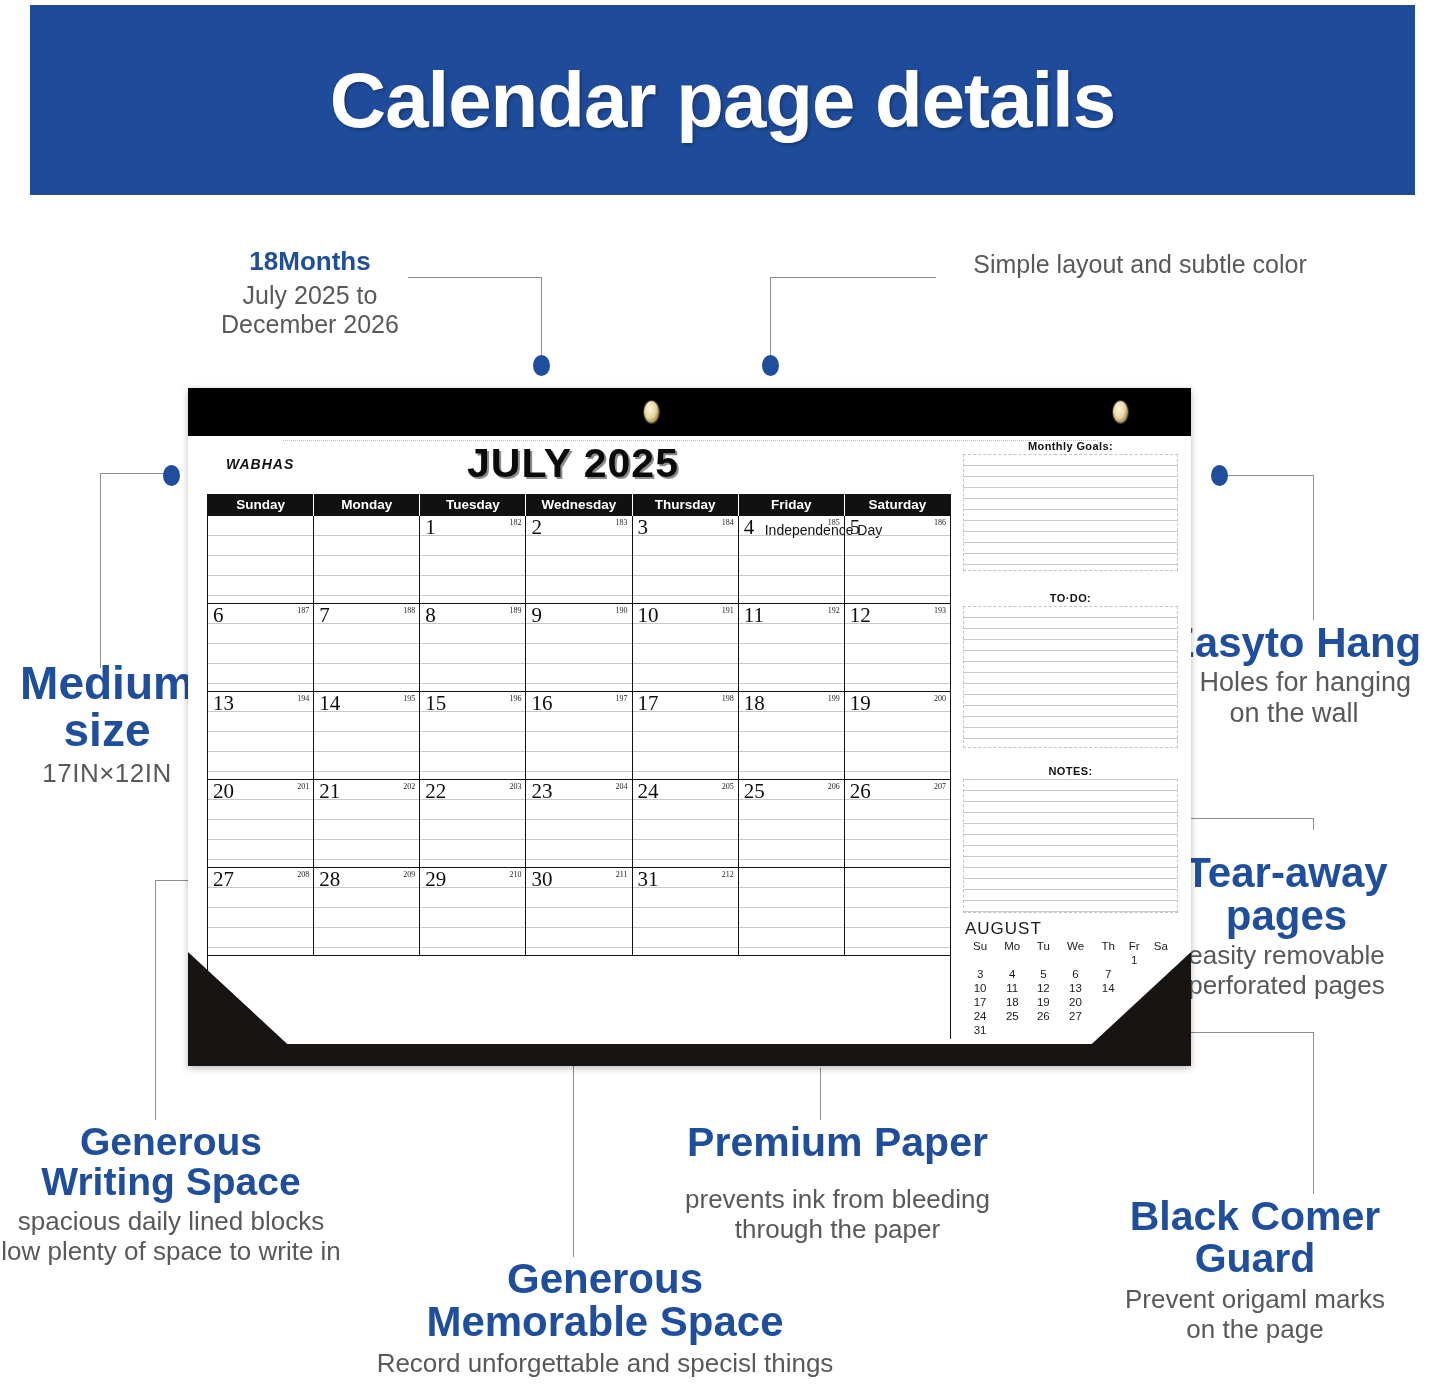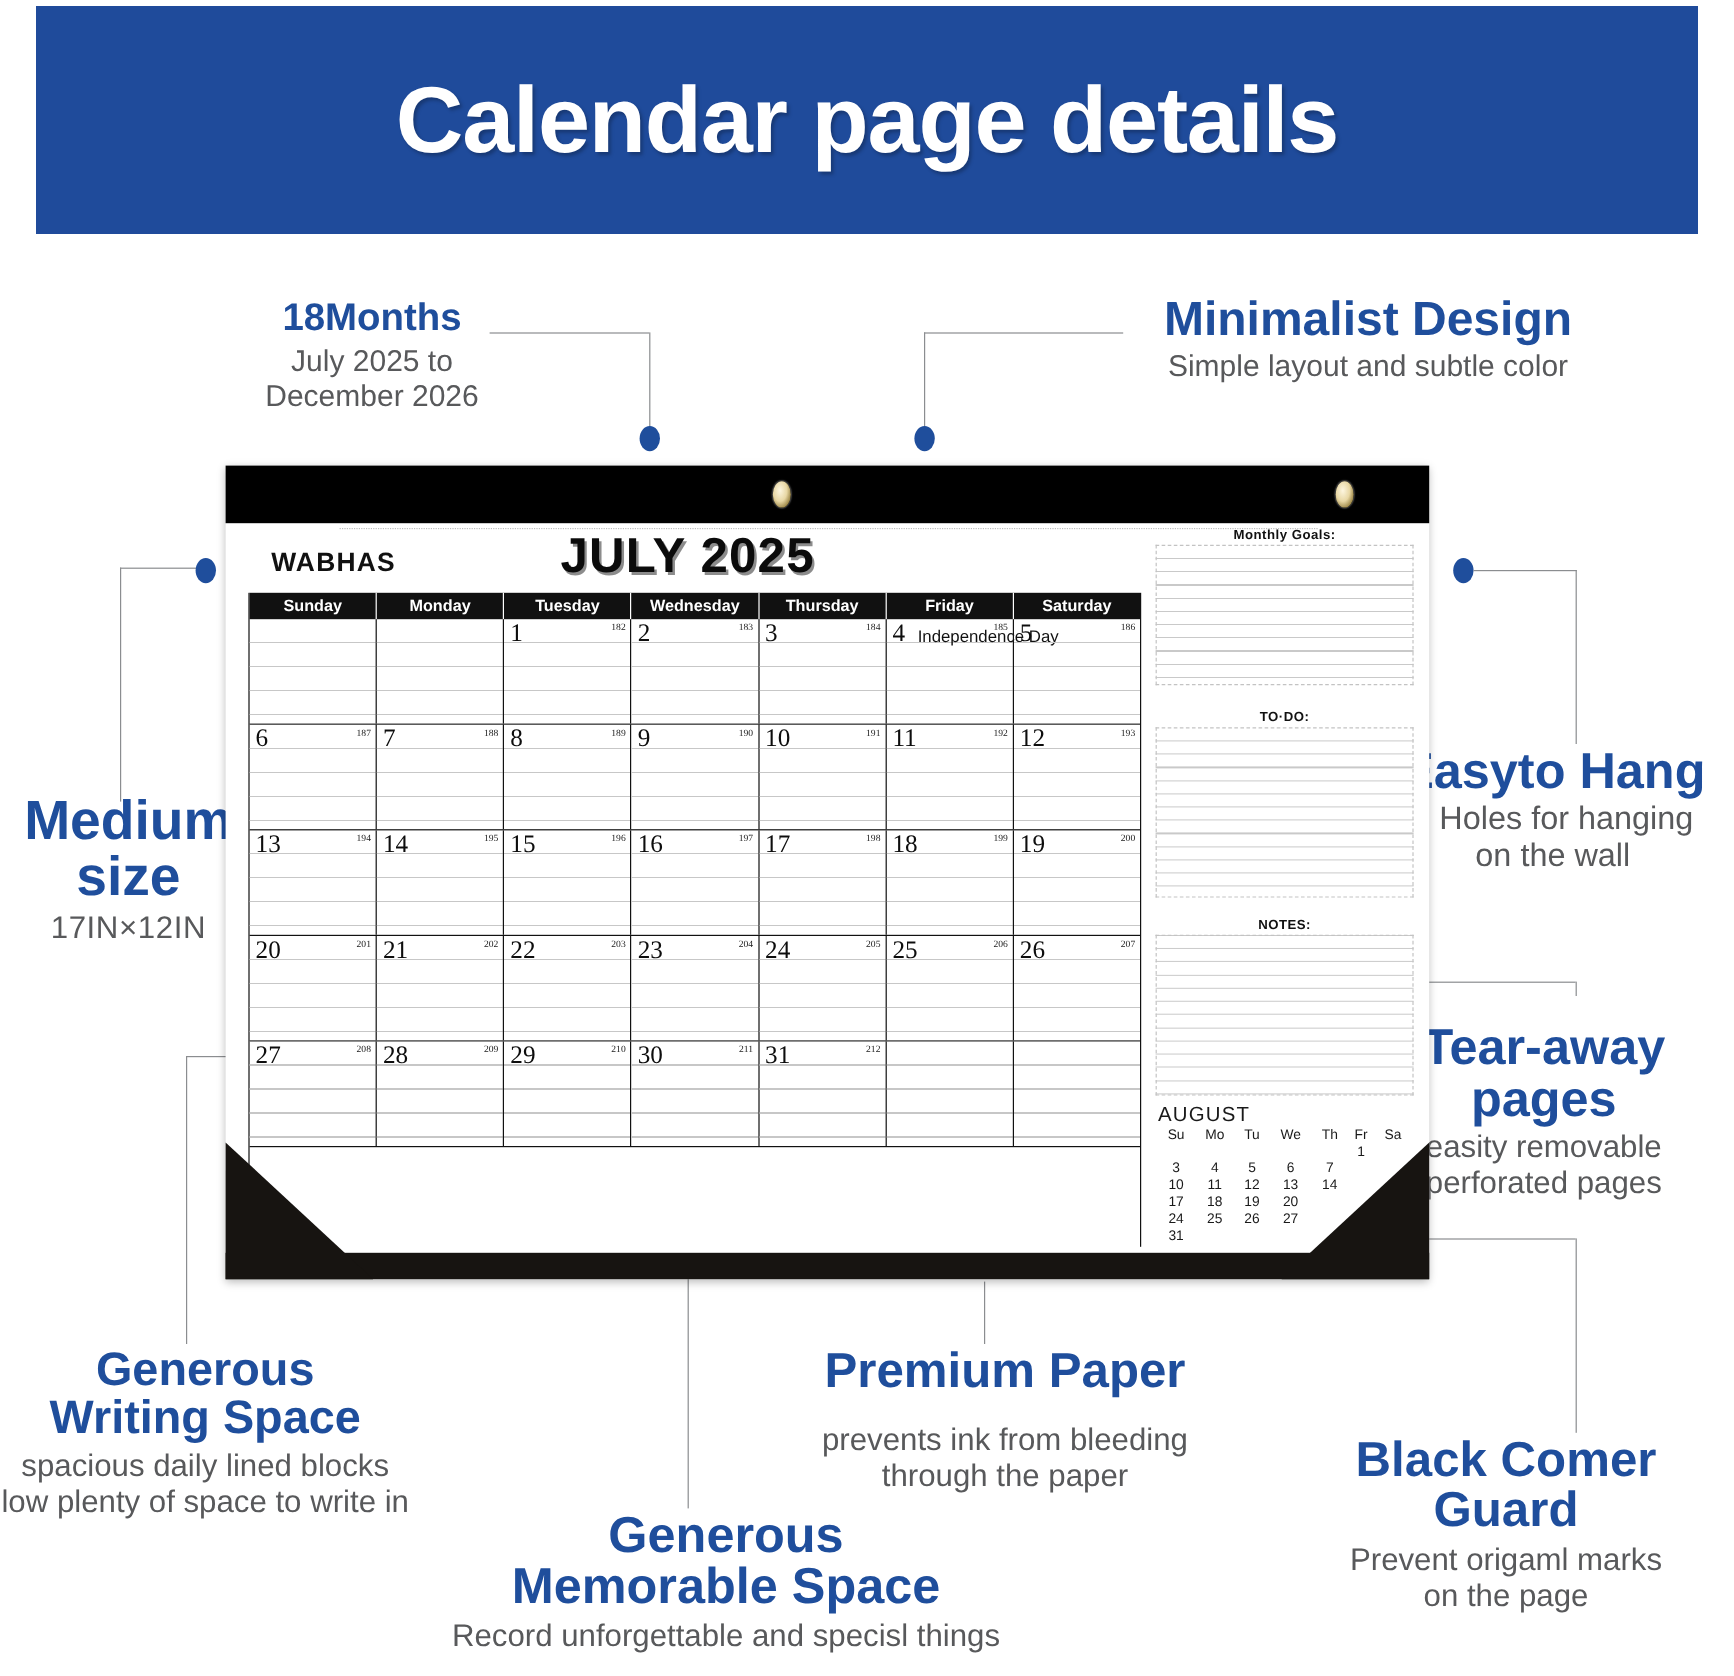--- a/index.html
+++ b/index.html
@@ -11,21 +11,21 @@
           background:#1f4b9b;display:flex;align-items:center;justify-content:center;}
   .banner-title{color:#fff;font-size:78px;font-weight:700;letter-spacing:-1px;
                 line-height:1;text-shadow:2px 2px 3px rgba(0,0,0,.25);}
 
   
   .callout{position:absolute;}
   .callout .head{color:#1f4e9c;font-weight:700;line-height:1.02;}
   .callout .sub{color:#58595b;line-height:1.16;font-weight:400;}
 
   .c-18months{left:160px;top:248px;width:300px;text-align:center;}
-  .c-18months .head{font-size:32px;}
+  .c-18months .head{font-size:26px;}
   .c-18months .sub{font-size:25px;margin-top:6px;}
 
   .c-minimal{left:900px;top:246px;width:480px;text-align:center;}
   .c-minimal .head{font-size:40px;}
   .c-minimal .sub{font-size:25px;margin-top:4px;}
 
   .c-medium{left:-8px;top:660px;width:230px;text-align:center;}
   .c-medium .head{font-size:46px;}
   .c-medium .sub{font-size:26px;margin-top:4px;letter-spacing:.5px;}
 
@@ -67,22 +67,22 @@
            background:radial-gradient(ellipse at 40% 35%,#fdf6e0 0%,#e8d7a4 45%,#9c8646 75%,#5c4c1e 100%);
            box-shadow:0 0 1px 1px rgba(255,255,255,.25);}
   .grommet.g1{left:456px;}
   .grommet.g2{left:925px;}
 
   .perf{position:absolute;left:95px;top:52px;width:815px;height:1px;
         border-top:1px dotted #bcbcbc;}
 
   .sheet-body{position:absolute;left:0;top:48px;width:100%;height:630px;}
 
-  .brand{position:absolute;left:38px;top:20px;font-size:22px;font-weight:700;
-         color:#111;letter-spacing:1px;font-family:"Liberation Sans",sans-serif;}
+  .brand{position:absolute;left:38px;top:20px;font-size:14px;font-weight:700;
+         color:#111;letter-spacing:1px;font-family:"Liberation Sans",sans-serif;font-style:italic;}
   .month-title{position:absolute;left:0;top:4px;width:770px;text-align:center;
                font-size:41px;font-weight:700;color:#0b0b0b;letter-spacing:1px;
                font-family:"Liberation Sans",sans-serif;
                text-shadow:2px 2px 0 rgba(0,0,0,.45);}
 
   
   .grid{position:absolute;left:19px;top:58px;width:742px;height:545px;
         border-left:1.5px solid #111;border-right:1.5px solid #111;}
   .dow-row{display:flex;height:22px;background:#111;}
   .dow{flex:1;color:#fff;font-size:13.5px;font-weight:700;text-align:center;
@@ -138,21 +138,20 @@
 <div class="banner">
   <div class="banner-title">Calendar page details</div>
 </div>
 
 <div class="callout c-18months">
   <div class="head">18Months</div>
   <div class="sub">July 2025 to<br>December 2026</div>
 </div>
 
 <div class="callout c-minimal">
-  <div class="head">Minimalist Design</div>
   <div class="sub">Simple layout and subtle color</div>
 </div>
 
 <div class="callout c-medium">
   <div class="head">Medium<br>size</div>
   <div class="sub">17IN×12IN</div>
 </div>
 
 <div class="callout c-hang">
   <div class="head">Easyto Hang</div>

